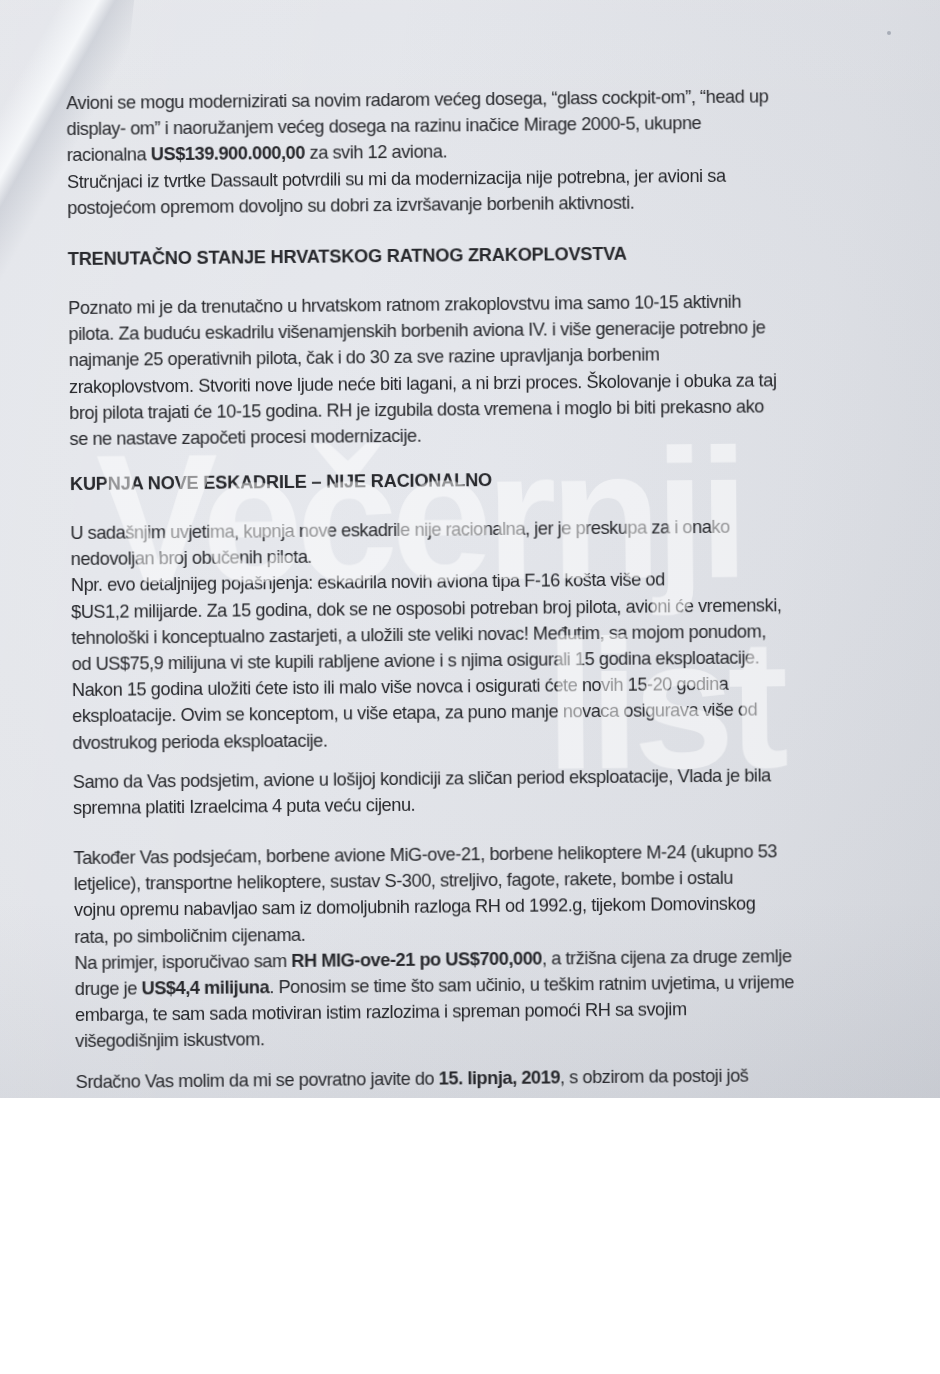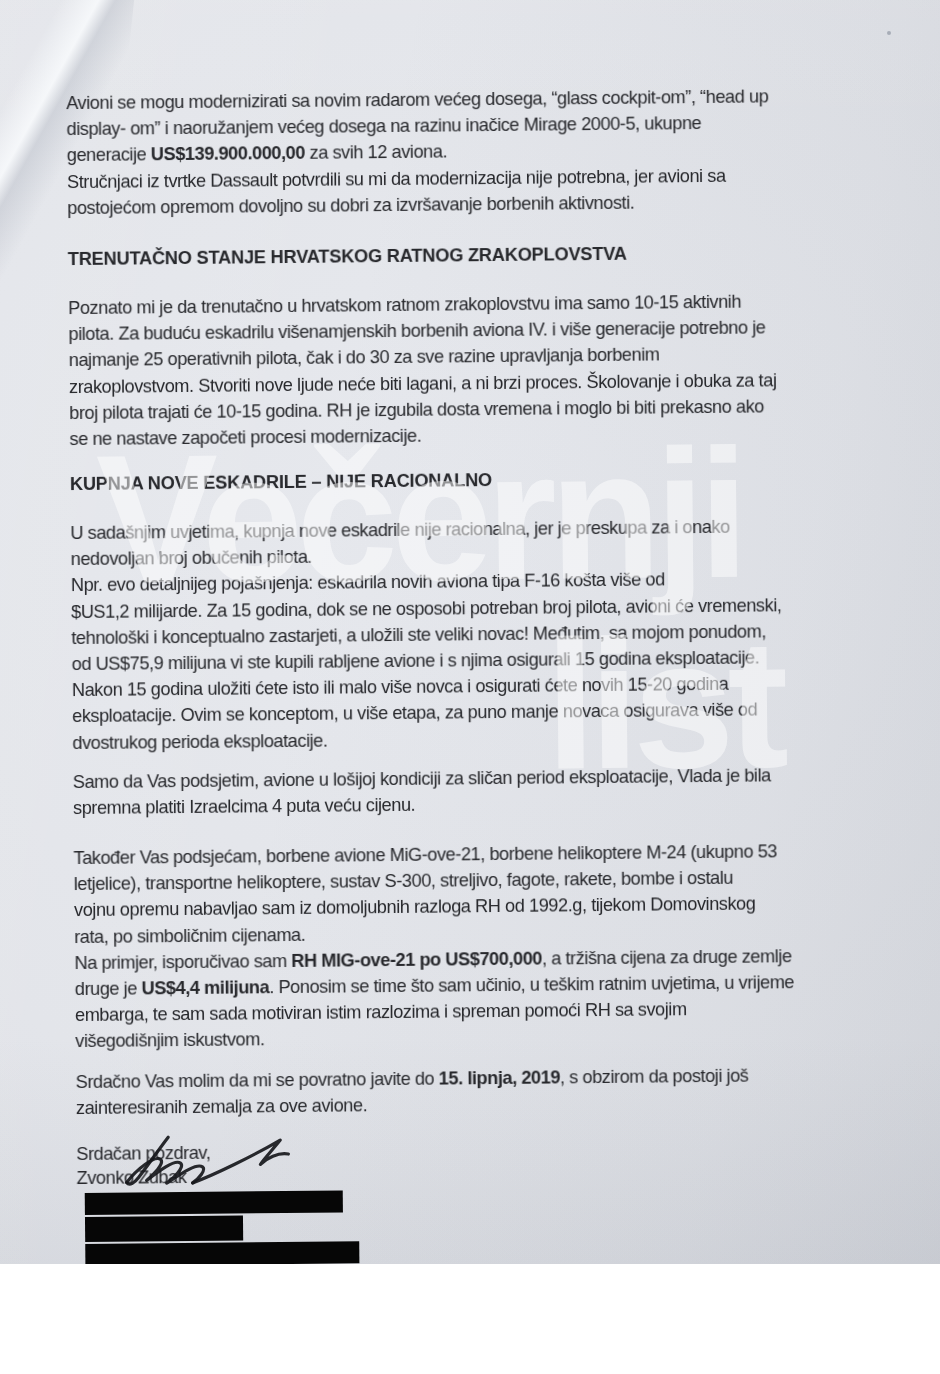--- a/index.html
+++ b/index.html
@@ -1,17 +1,17 @@
 <!DOCTYPE html>
 <html><head>
 <meta charset="utf-8">
 <style>
   html,body{margin:0;padding:0;width:940px;height:1374px;overflow:hidden;}
   body{font-family:"Liberation Sans",sans-serif;}
-  .photo{position:absolute;inset:0;width:940px;height:1264px;
+  .photo{position:absolute;inset:0;width:940px;height:1098px;
     background:
       linear-gradient(100deg, rgba(255,255,255,0.10) 0%, rgba(0,0,0,0) 35%, rgba(124,130,142,0.08) 78%, rgba(118,124,136,0.15) 100%),
       linear-gradient(to bottom, rgba(255,255,255,0.06) 0%, rgba(0,0,0,0) 12%, rgba(0,0,0,0) 82%, rgba(126,132,144,0.10) 100%),
       radial-gradient(130% 95% at 52% 42%, #e7e9ee 0%, #e2e4e9 55%, #dcdee4 100%);
     overflow:hidden;}
   
   .crease{position:absolute;left:-60px;top:-40px;width:180px;height:340px;
     background:linear-gradient(113deg, rgba(205,209,217,0) 38%, rgba(248,250,252,0.85) 49%, rgba(183,188,198,0.45) 54%, rgba(226,228,233,0) 66%);
     transform:rotate(6deg);pointer-events:none;}
   .speck{position:absolute;left:887px;top:31px;width:4px;height:4px;border-radius:50%;
@@ -53,21 +53,21 @@
 
 <div class="photo">
   <div class="crease"></div>
   <div class="speck"></div>
 
   <div class="tilt">
     <div class="body-text">
         <div class="block paragraph" data-block="p1">
           <div class="line"><span>Avioni se mogu modernizirati sa novim radarom većeg dosega, “glass cockpit-om”, “head up</span></div>
           <div class="line"><span>display- om” i naoružanjem većeg dosega na razinu inačice Mirage 2000-5, ukupne</span></div>
-          <div class="line"><span>generacije </span><span class="bold">US$139.900.000,00</span><span> za svih 12 aviona.</span></div>
+          <div class="line"><span>racionalna </span><span class="bold">US$139.900.000,00</span><span> za svih 12 aviona.</span></div>
           <div class="line"><span>Stručnjaci iz tvrtke Dassault potvrdili su mi da modernizacija nije potrebna, jer avioni sa</span></div>
           <div class="line"><span>postojećom opremom dovoljno su dobri za izvršavanje borbenih aktivnosti.</span></div>
         </div>
         <div class="block heading" data-block="h1">
           <div class="line"><span>TRENUTAČNO STANJE HRVATSKOG RATNOG ZRAKOPLOVSTVA</span></div>
         </div>
         <div class="block paragraph" data-block="p2">
           <div class="line"><span>Poznato mi je da trenutačno u hrvatskom ratnom zrakoplovstvu ima samo 10-15 aktivnih</span></div>
           <div class="line"><span>pilota. Za buduću eskadrilu višenamjenskih borbenih aviona IV. i više generacije potrebno je</span></div>
           <div class="line"><span>najmanje 25 operativnih pilota, čak i do 30 za sve razine upravljanja borbenim</span></div>

